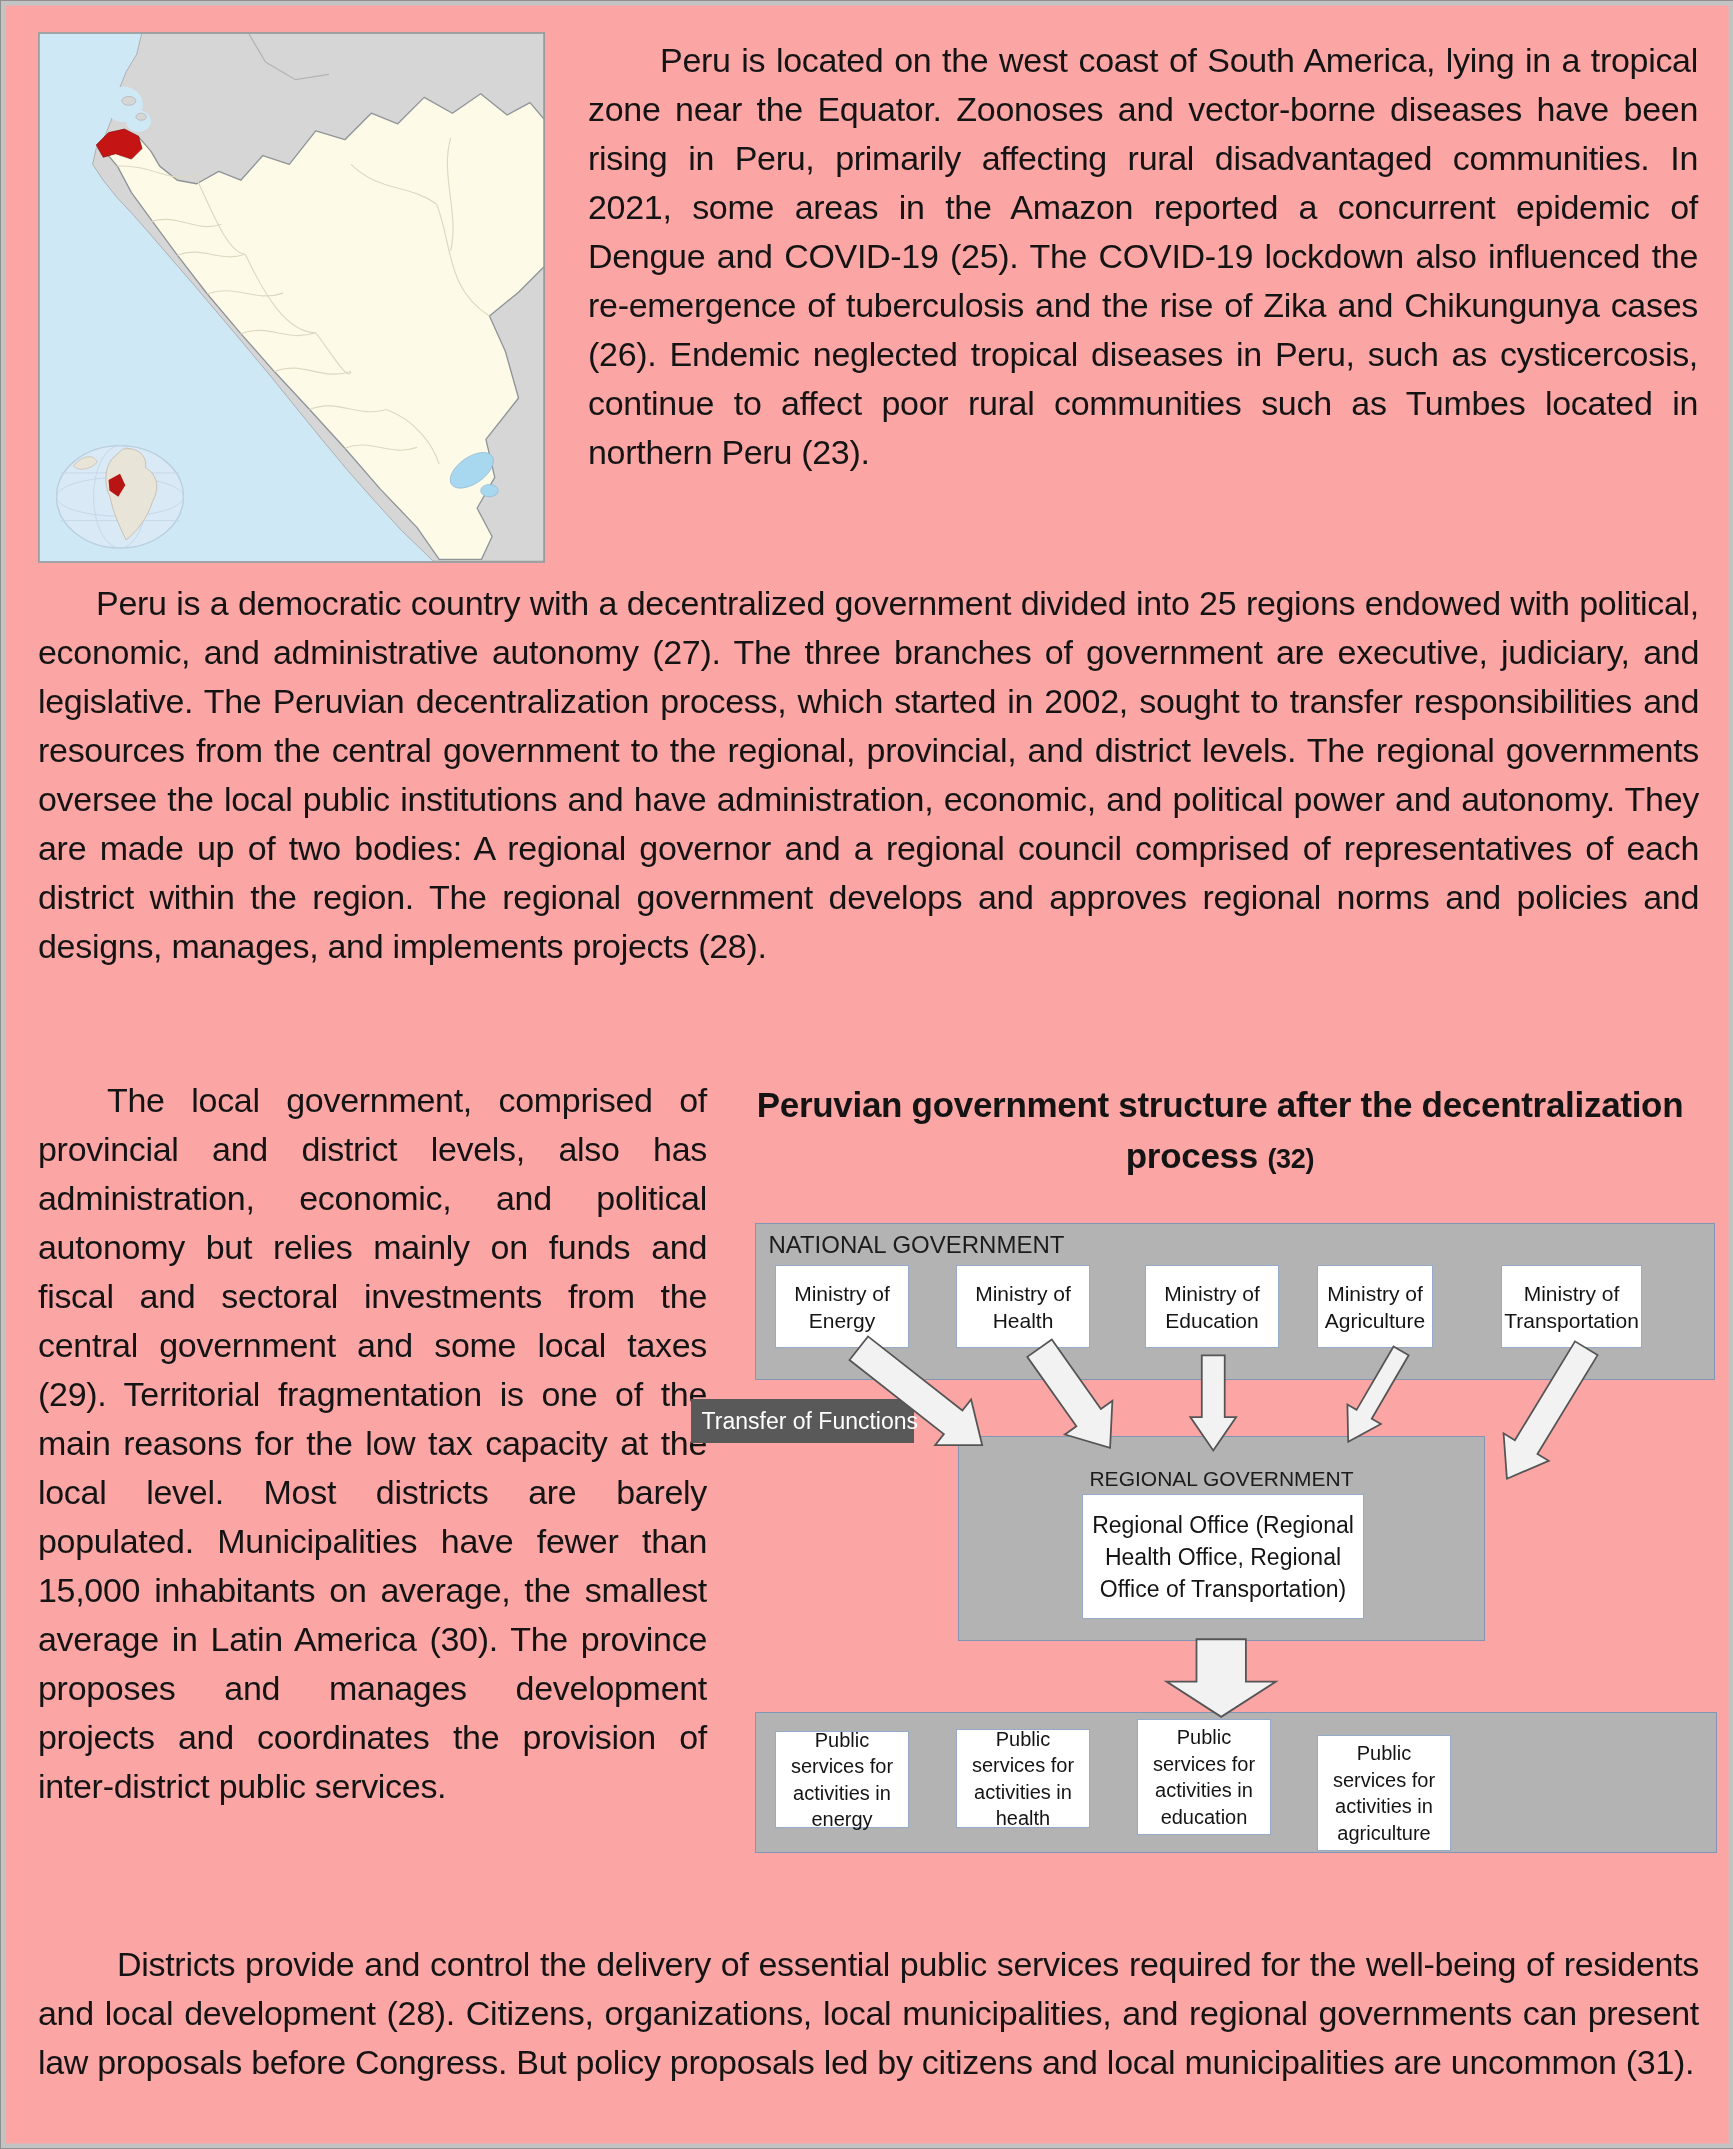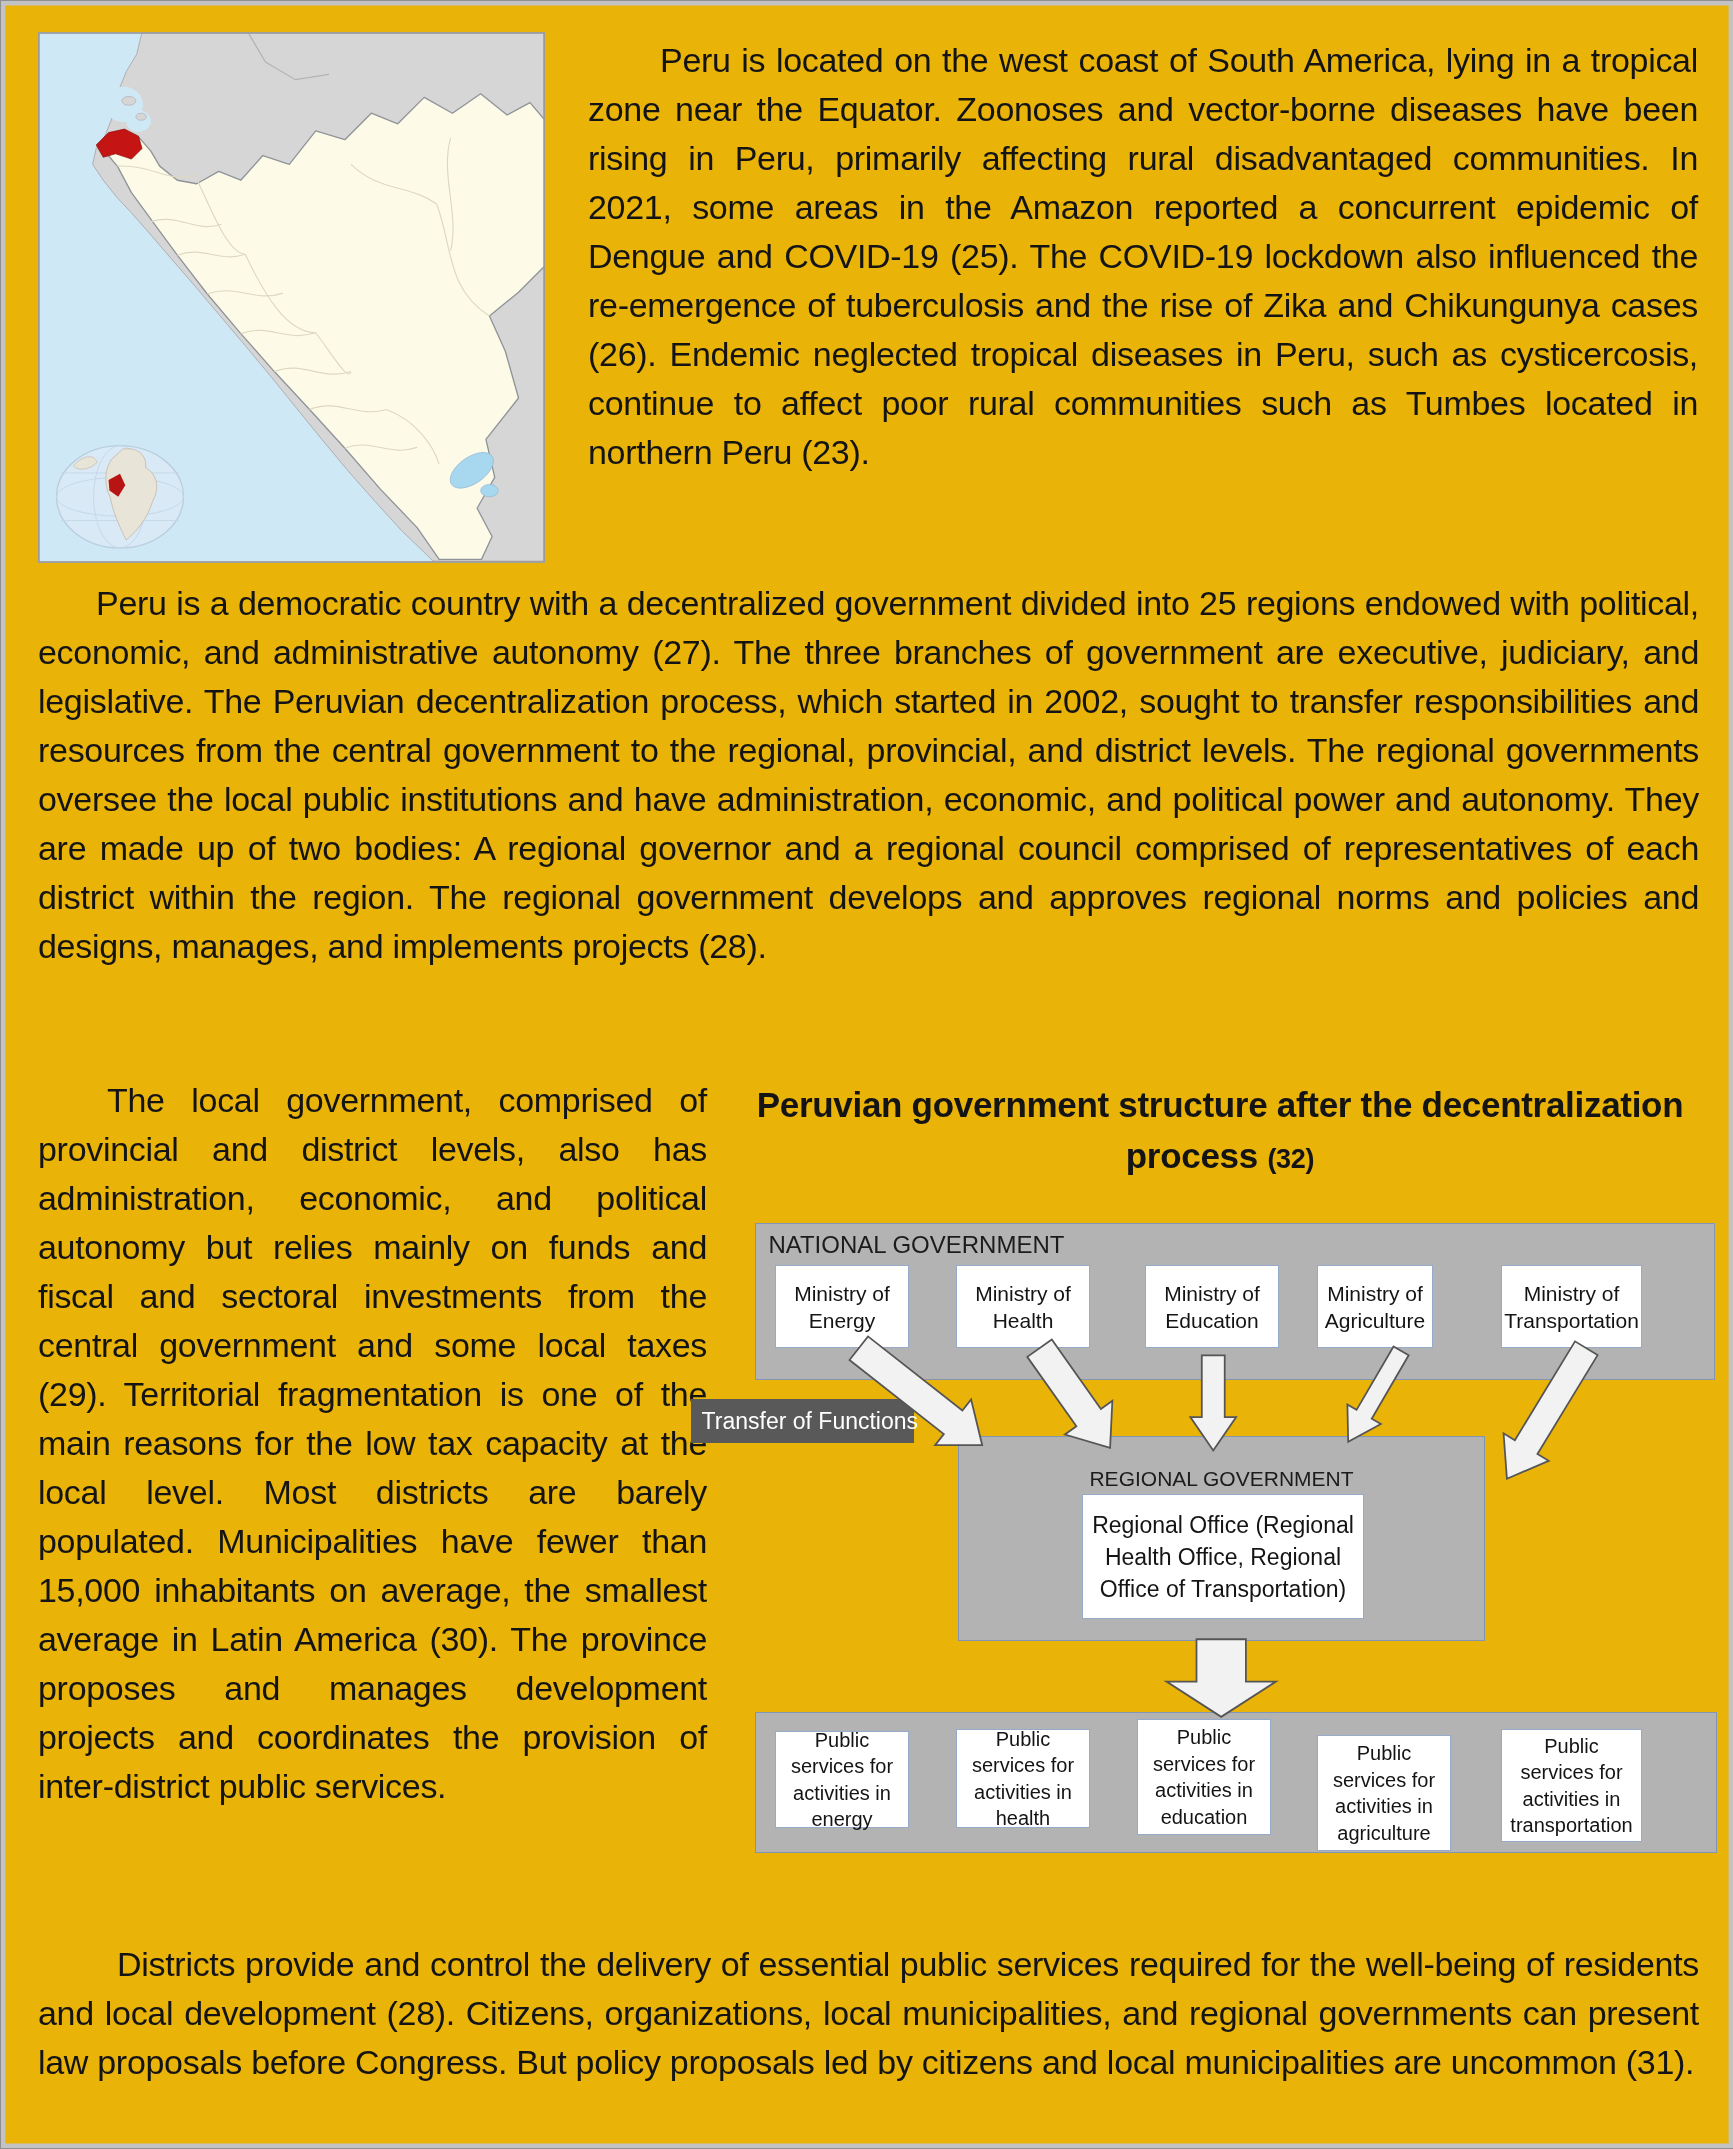--- a/index.html
+++ b/index.html
@@ -1,17 +1,17 @@
 <!DOCTYPE html>
 <html style="font-size:14px"><head>
 <meta charset="utf-8">
 <style>
   html,body{margin:0;padding:0;background:#ffffff;}
   body{width:1734px;height:2149px;position:relative;font-family:"Liberation Sans",sans-serif;color:#141414;}
-  .page{position:absolute;inset:0;background:#eab308;border:0.9px solid #8f8f8f;box-shadow:inset 0 0 0 4.4px #c3c3c3;box-sizing:border-box;}
+  .page{position:absolute;inset:0;background:#fca5a5;border:0.9px solid #8f8f8f;box-shadow:inset 0 0 0 4.4px #c3c3c3;box-sizing:border-box;}
   .para{position:absolute;text-align:justify;font-size:34px;line-height:49px;letter-spacing:-0.3px;color:#141414;}
   #para1{left:587px;top:35px;width:1110px;text-indent:72px;}
   #para2{left:37px;top:578px;width:1661px;text-indent:58px;}
   #para3{left:37px;top:1075px;width:669px;text-indent:69px;}
   #para4{left:37px;top:1939px;width:1661px;text-indent:79px;}
 
   
   .mapfig{position:absolute;left:37px;top:31px;width:507px;height:531px;}
   .mapfig svg{display:block;}
 
@@ -120,21 +120,20 @@
     <div class="gray-box regional">
       <div class="regional-label">REGIONAL GOVERNMENT</div>
     </div>
     <div class="wbox office">Regional Office (Regional Health Office, Regional Office of Transportation)</div>
 
     <div class="gray-box band"></div>
     <div class="wbox svc" style="left:84px;top:508px;width:134px;height:97px;">Public services for activities in energy</div>
     <div class="wbox svc" style="left:265px;top:506px;width:134px;height:99px;">Public services for activities in health</div>
     <div class="wbox svc" style="left:446px;top:496px;width:134px;height:116px;">Public services for activities in education</div>
     <div class="wbox svc" style="left:626px;top:512px;width:134px;height:116px;">Public services for activities in agriculture</div>
-    <div class="wbox svc" style="left:810px;top:506px;width:141px;height:113px;">Public services for activities in transportation</div>
 
     <svg class="arrow-layer" viewBox="0 0 1163 745">
       <g fill="#f2f2f2" stroke="#555555" stroke-width="2">
         <polygon points="179.5,155.4 286.5,239.4 276.6,251.9 330,252 317.4,200.1 307.5,212.6 200.5,128.6"></polygon>
         <polygon points="381.1,151.8 436.8,230.5 423.8,239.8 475,255 477.6,201.6 464.6,210.9 408.9,132.2"></polygon>
         <polygon points="579,150 579,220 566,220 592,258 618,220 605,220 605,150"></polygon>
         <polygon points="796.4,140 754.5,211.9 744.1,205.8 745,248 782.1,228 771.7,221.9 813.6,150"></polygon>
         <polygon points="1002.2,134.2 934,246.3 921.2,238.5 925,290 972.4,269.7 959.6,261.9 1027.8,149.8"></polygon>
         <polygon points="573,472 573,520 539,520 601,560 663,520 629,520 629,472"></polygon>
       </g>

